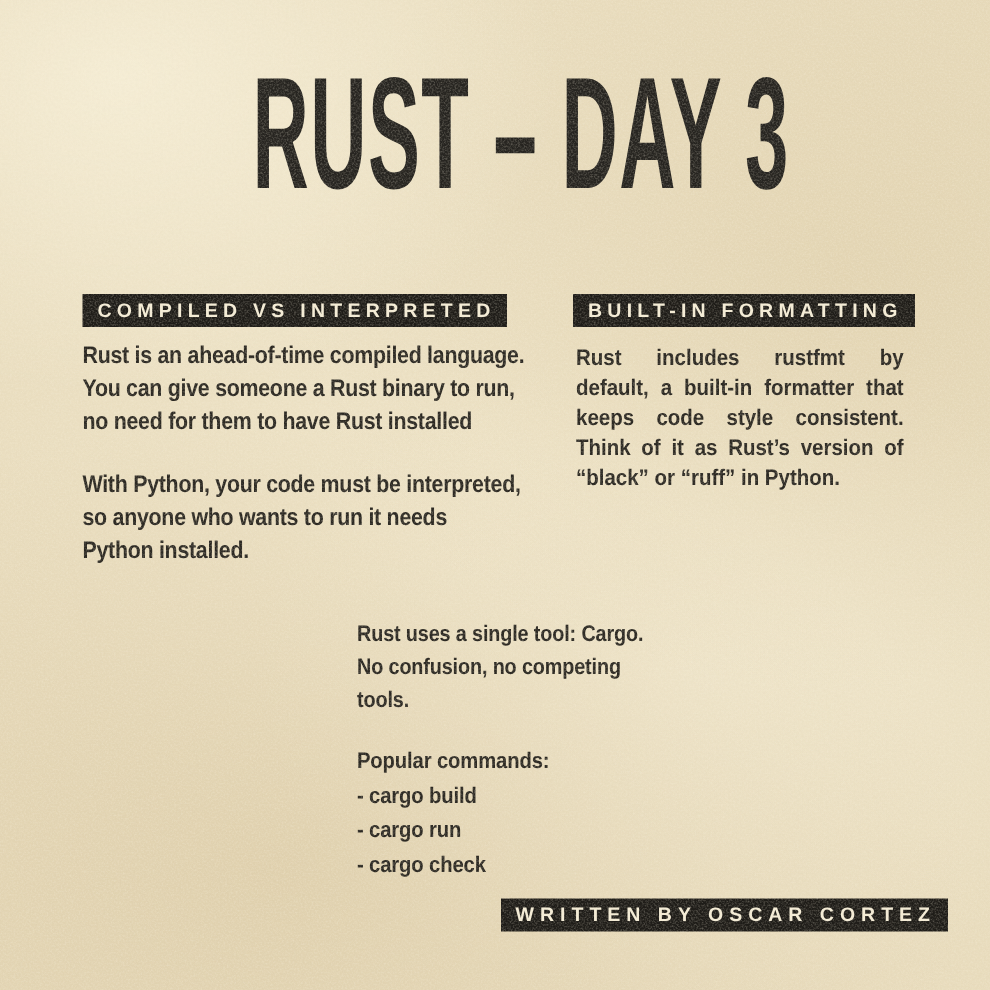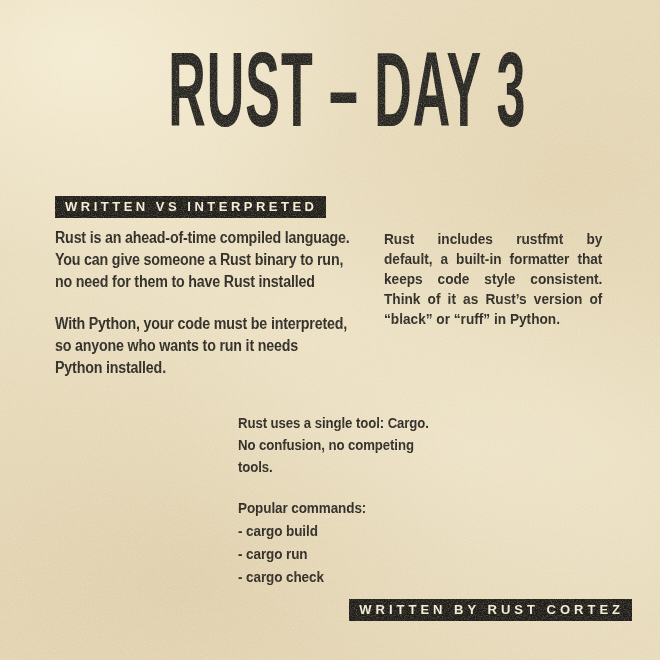--- a/index.html
+++ b/index.html
@@ -69,50 +69,53 @@
   #bar-credit{left:auto;right:28px;top:599px;letter-spacing:4px;}
 </style>
 </head>
 <body>
 
 <div class="poster">
 
   <h1 class="title">RUST – DAY 3</h1>
 
   <div class="bar" id="bar-compiled">
-    <span>WRITTEN VS INTERPRETED</span>
+    <span>COMPILED VS INTERPRETED</span>
   </div>
   <p class="body p-left" id="para-c1">Rust is an ahead-of-time compiled language.
 You can give someone a Rust binary to run,
 no need for them to have Rust installed</p>
   <p class="body p-left" id="para-c2">With Python, your code must be interpreted,
 so anyone who wants to run it needs
 Python installed.</p>
 
+  <div class="bar" id="bar-formatting">
+    <span>BUILT-IN FORMATTING</span>
+  </div>
   <div class="fmt-block">
     <div class="fmt-line">Rust includes rustfmt by</div>
     <div class="fmt-line">default, a built-in formatter that</div>
     <div class="fmt-line">keeps code style consistent.</div>
     <div class="fmt-line">Think of it as Rust’s version of</div>
     <div class="fmt-line last">“black” or “ruff” in Python.</div>
   </div>
 
   <p class="body p-mid" id="para-cargo">Rust uses a single tool: Cargo.
 No confusion, no competing
 tools.</p>
 
   <div class="cmd-block">
     <div>Popular commands:</div>
     <div>- cargo build</div>
     <div>- cargo run</div>
     <div>- cargo check</div>
   </div>
 
   <div class="bar" id="bar-credit">
-    <span>WRITTEN BY RUST CORTEZ</span>
+    <span>WRITTEN BY OSCAR CORTEZ</span>
   </div>
 
   <svg class="grain" width="660" height="660" xmlns="http://www.w3.org/2000/svg">
     <defs>
       <filter id="speckleLight" x="0" y="0" width="100%" height="100%">
         <feTurbulence type="fractalNoise" baseFrequency="0.85" numOctaves="2" seed="7" result="n"></feTurbulence>
         <feColorMatrix in="n" type="matrix" values="0 0 0 0 0.93
                   0 0 0 0 0.87
                   0 0 0 0 0.72
                   1.1 0 0 0 -0.45"></feColorMatrix>

